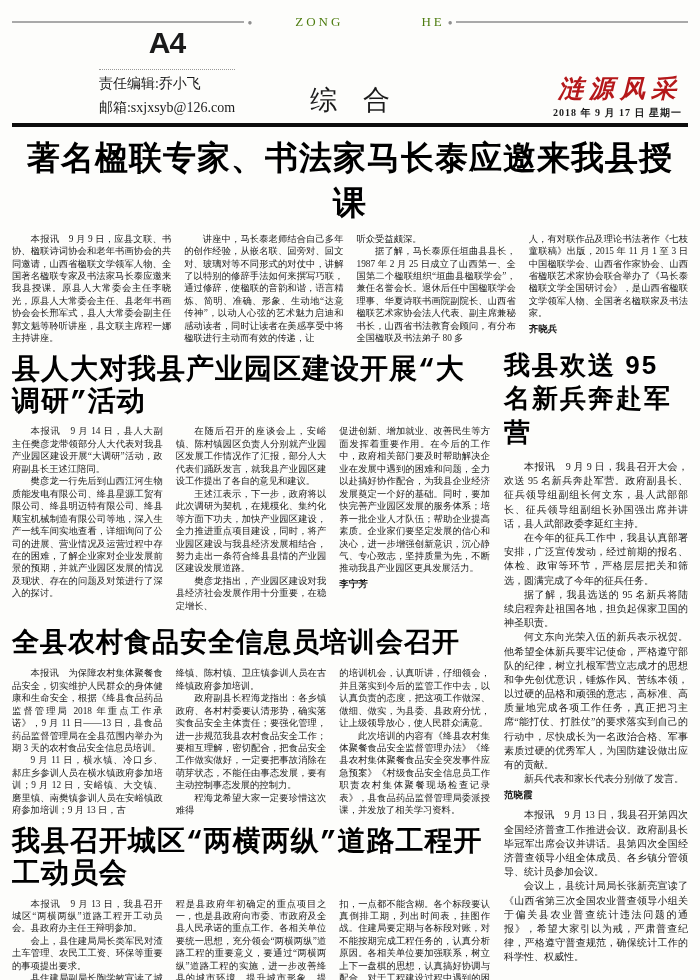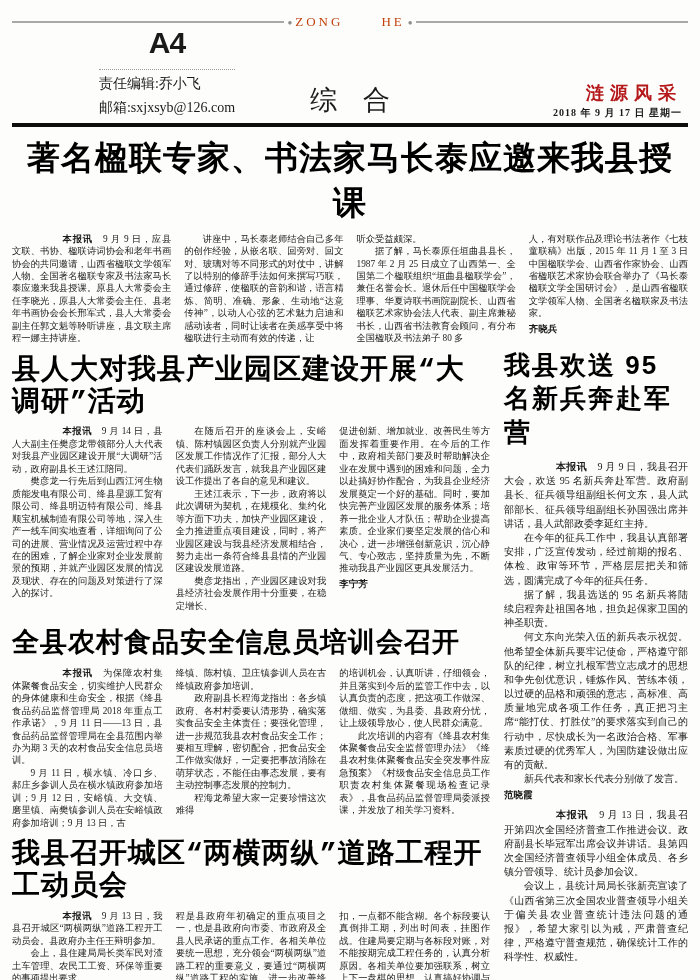--- a/index.html
+++ b/index.html
@@ -6,44 +6,44 @@
   html,body { background:#e8e8e4; }
   .page {
     width:700px; height:980px; margin:0 auto; background:#fdfdfb;
     padding:8px 12px; overflow:hidden; position:relative;
     font-family:"Liberation Serif", serif; color:#1a1a1a;
   }
   
   .rule-row { display:flex; align-items:center; margin-top:6px; }
   .rule-line { flex:1; height:2px; background:#a9a9a9; }
   .bullet { color:#8f8f8f; font-size:8px; margin:0 3px; }
-  .pinyin { color:#c2410c; font-size:13px; letter-spacing:3px; font-family:"Liberation Serif", serif; }
+  .pinyin { color:#4d7c0f; font-size:13px; letter-spacing:3px; font-family:"Liberation Serif", serif;margin-left:40px; }
   .pinyin.gap { margin-right:38px; }
   .mast-row { display:grid; grid-template-columns:1fr auto 1fr; align-items:end; margin-top:-4px; }
   .mast-left { display:flex; align-items:center; gap:9px; padding-left:18px;flex-direction:column; }
   .page-no { font-size:30px; font-weight:bold; font-family:"Liberation Sans", sans-serif; letter-spacing:-1px; }
   .editor-block { font-size:14px; font-weight:normal; line-height:1.7; border-top:1px dotted #999; padding-top:2px; }
   .mast-center { display:flex; gap:26px; font-size:27px; font-weight:500; padding:0 6px 2px; }
   .mast-right { text-align:right; padding-right:6px; }
-  .paper-name { color:#b5181a; font-size:18px; font-weight:bold; 
+  .paper-name { color:#b5181a; font-size:25px; font-weight:bold; font-style:italic;
                 font-family:"Liberation Serif", serif; letter-spacing:6px; }
   .date-line { font-size:10px; font-weight:bold; letter-spacing:1px; margin-top:1px; }
   .black-rule { height:4px; background:#0d0d0d; margin-top:3px; }
   
   .hl { font-family:"Liberation Sans", sans-serif; font-weight:900; color:#000; }
   .hl-xl { font-size:33px; letter-spacing:1px; text-align:center; margin:9px 0 7px; }
   .hl-lg { font-size:28px; line-height:1.14; letter-spacing:1px; margin:10px 0 7px;font-family:Liberation Mono, monospace; }
   .hl-md { font-size:27px; letter-spacing:1px; margin:12px 0 7px; }
   .hl-side { font-size:26px; line-height:1.3; letter-spacing:2px; margin:4px 0 10px; }
   
   .cols { display:flex; gap:13px; }
   .col { flex:1; min-width:0; }
   .para { font-size:9.3px; line-height:1.34; text-align:justify; text-indent:2em; }
   .para.cont { text-indent:0; }
-  .lead { font-weight:bold;margin-left:32px; }
+  .lead { font-weight:normal; }
   .byline { font-size:9.5px; font-weight:bold; padding-right:10px; margin-top:3px; }
   .layout { display:flex; gap:14px; }
   .left-region { width:478px; flex-shrink:0; }
   .right-region { flex:1; min-width:0; }
   .right-region .para { font-size:10px; line-height:1.42; }
   .right-region section { margin-bottom:6px; }
 </style>
 </head>
 <body>
 

